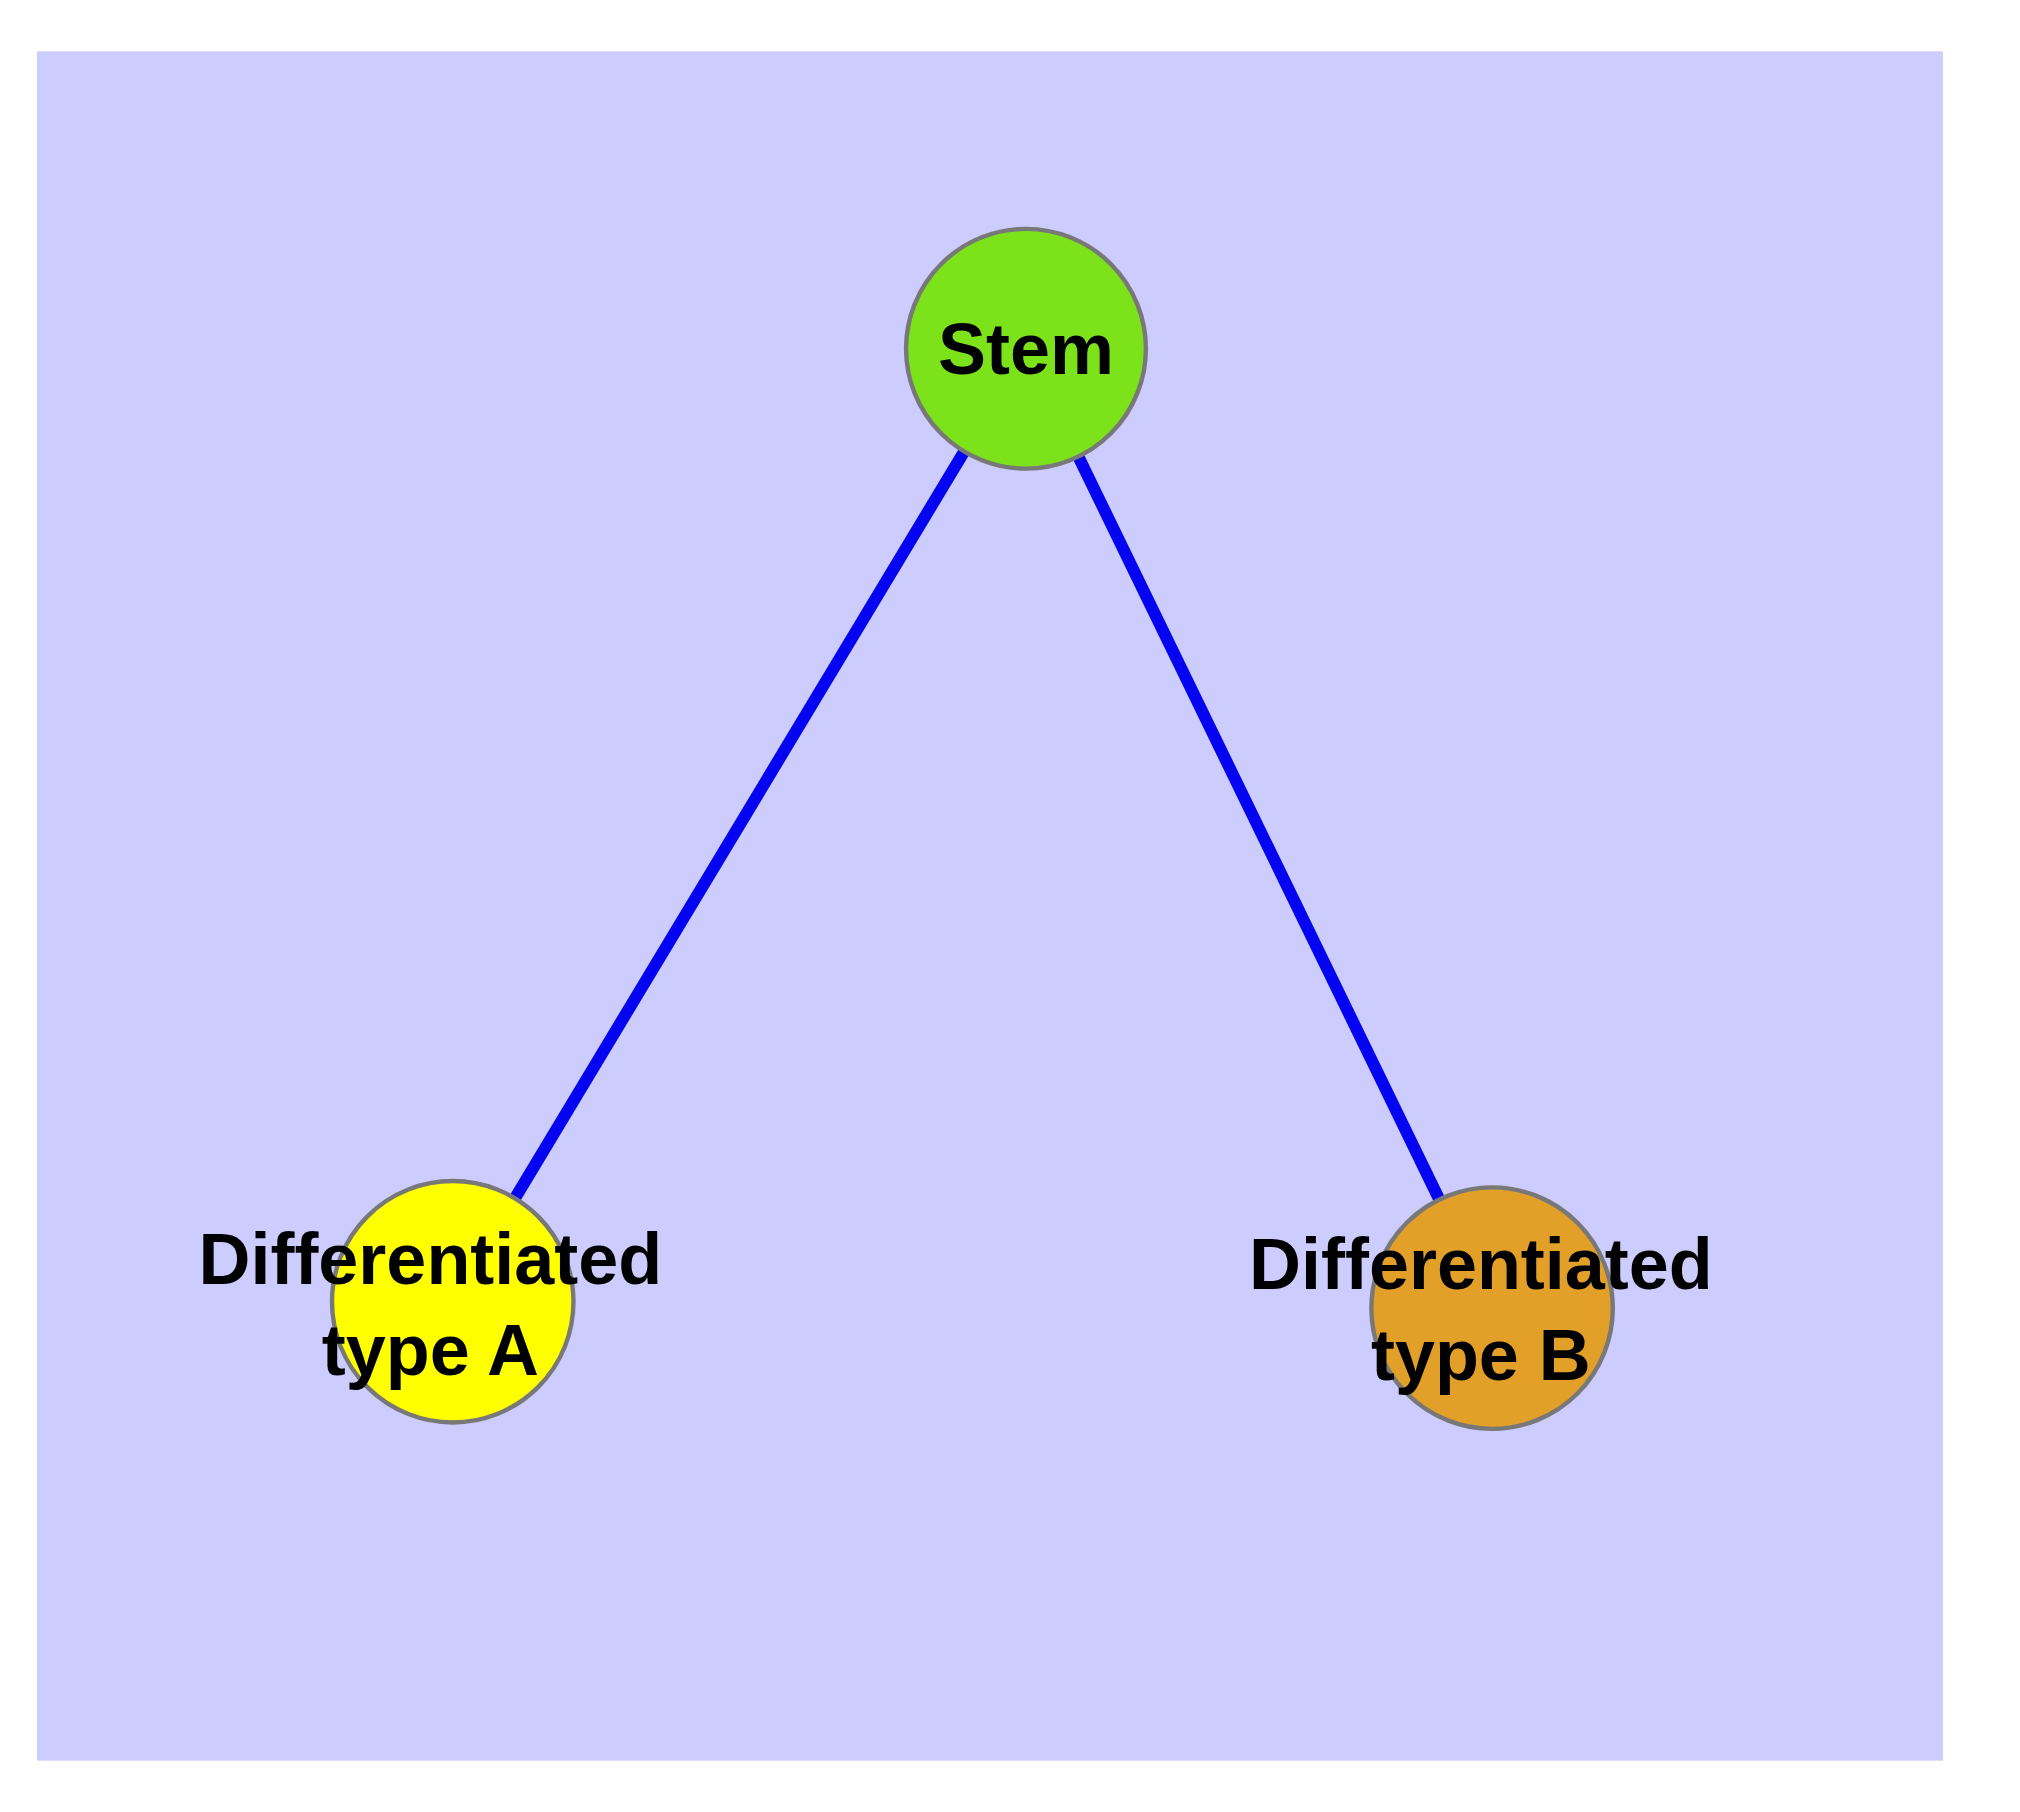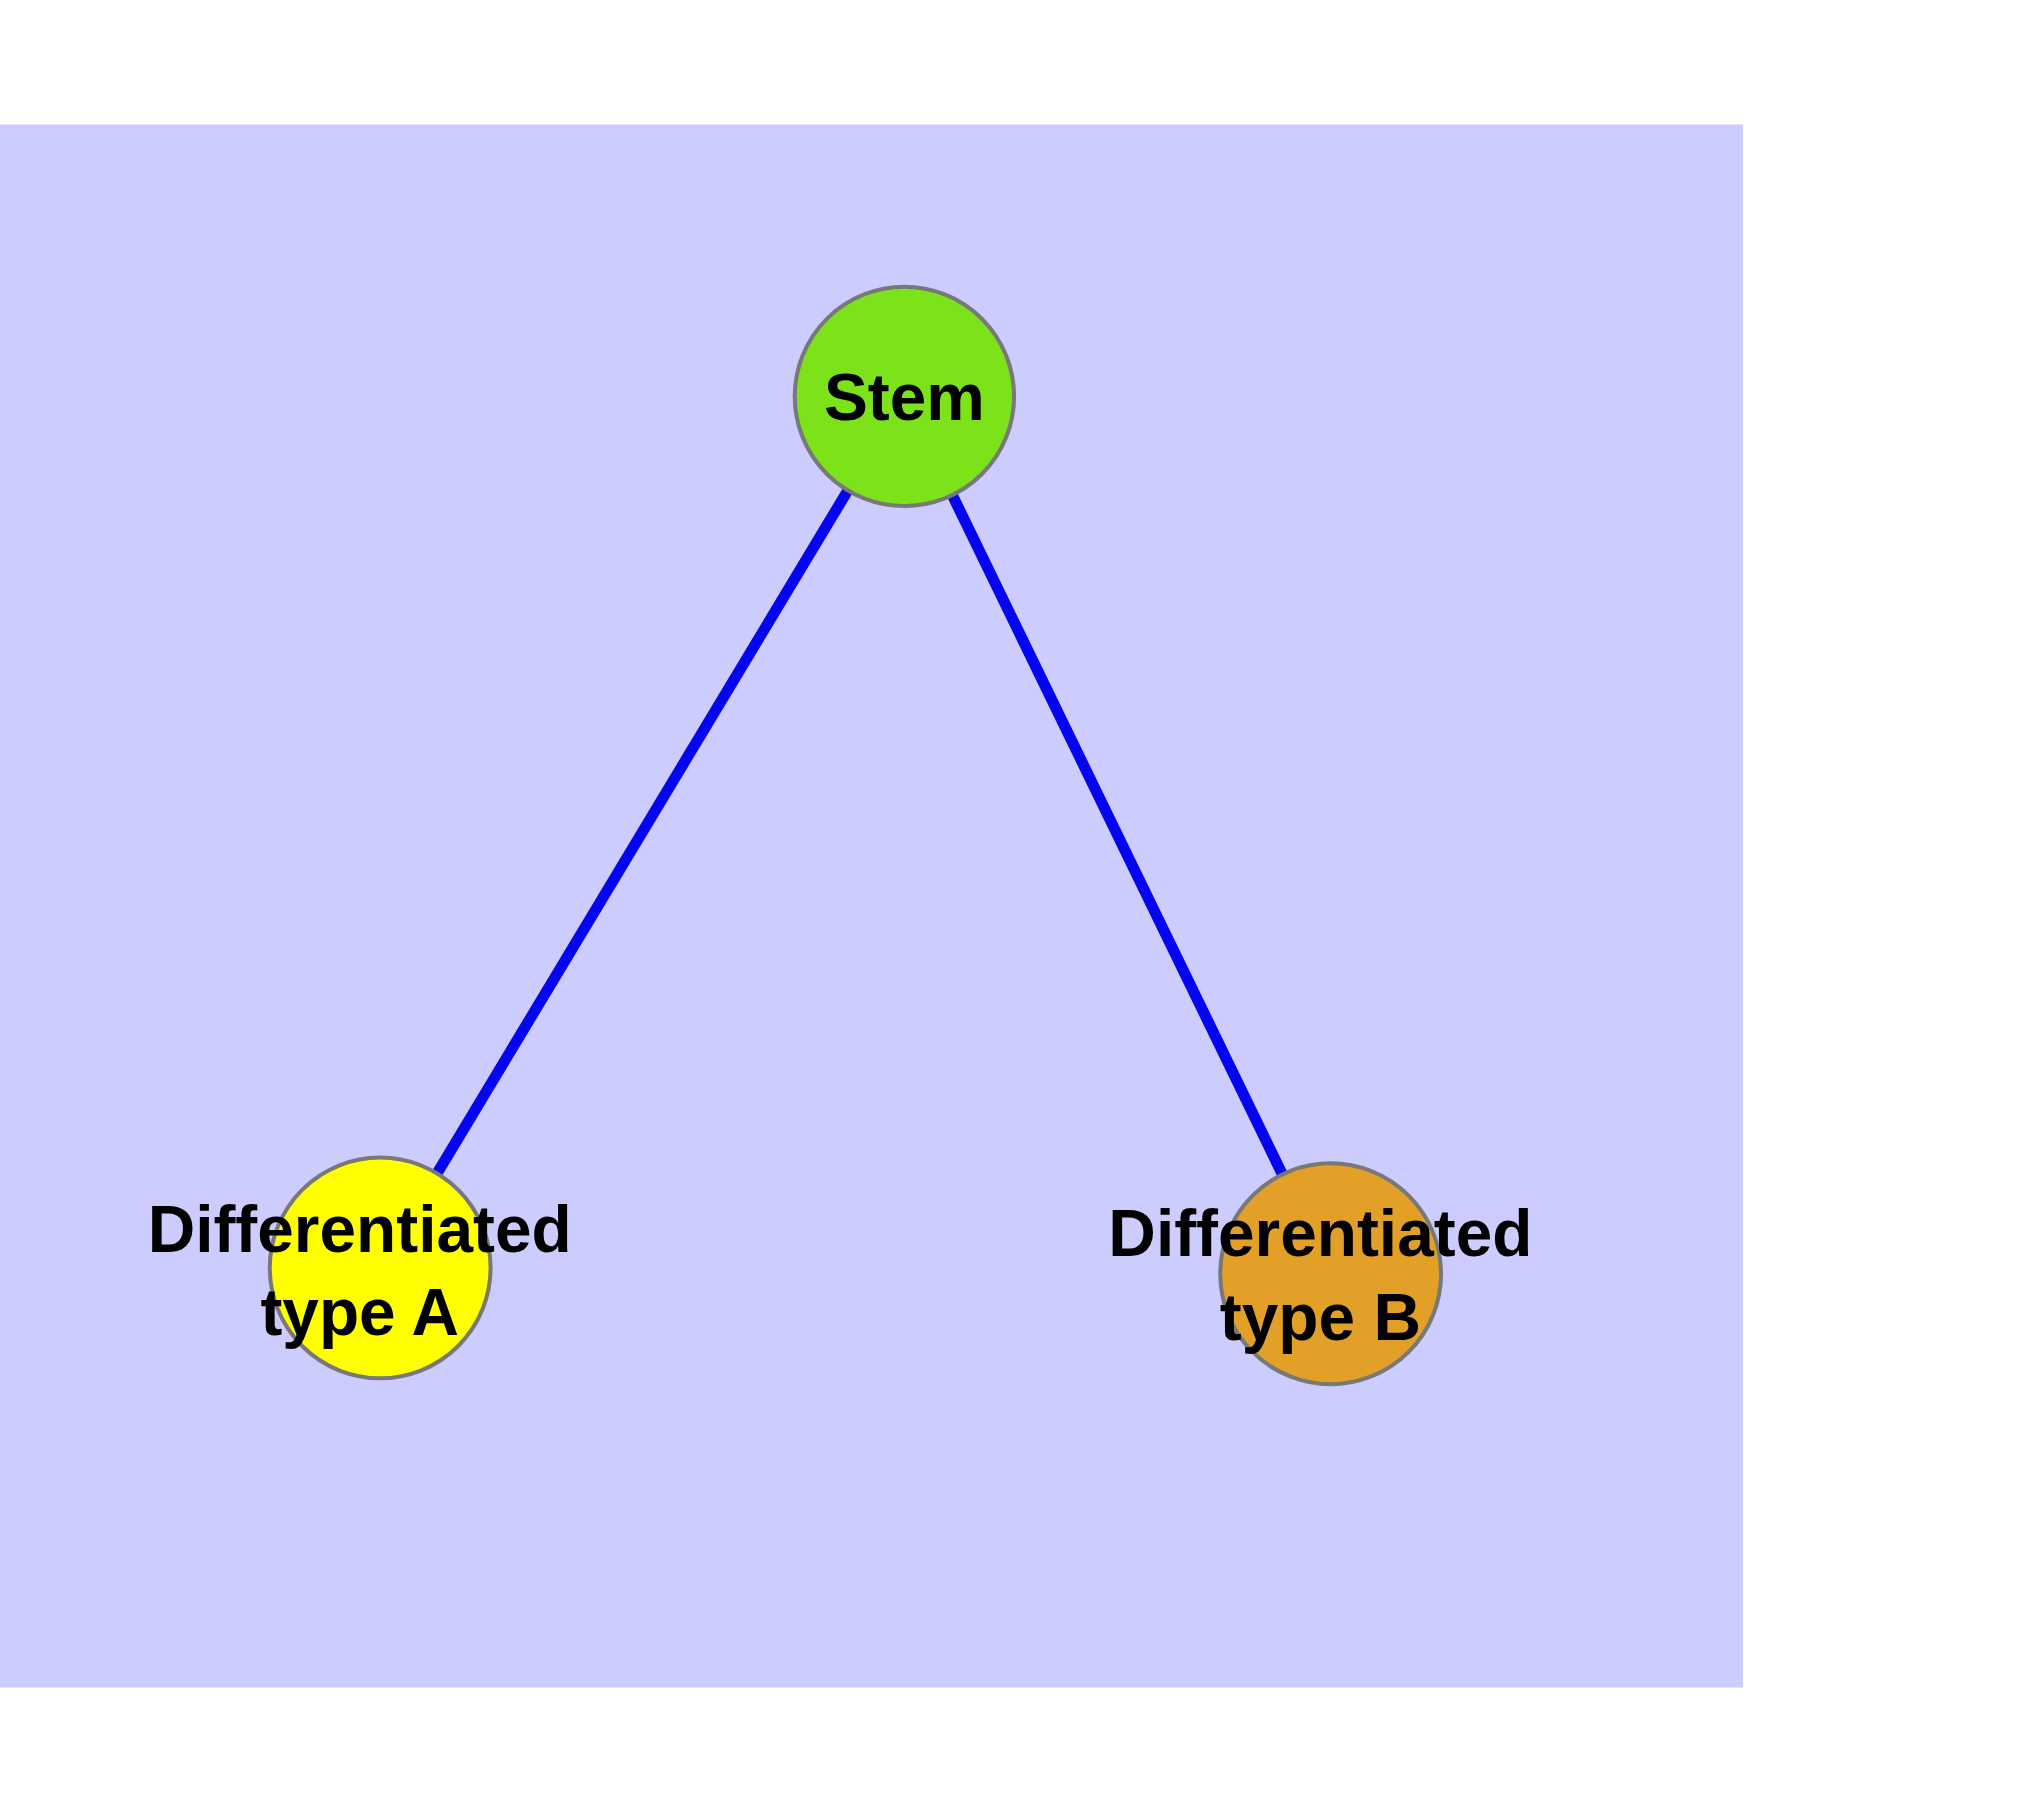--- a/index.html
+++ b/index.html
@@ -2,23 +2,24 @@
 <html style="font-size:13.6px"><head>
 <meta charset="utf-8">
 <style>
   html, body {
     margin: 0;
     padding: 0;
     background: #ffffff;
   }
   .stage {
     position: relative;
-    width: 1743px;
+    width: 1906px;
     height: 1812px;
     overflow: hidden;
+    margin-left: 37px;
   }
   .stage svg {
     display: block;
     width: 100%;
     height: 100%;
   }
   .node-circle {
     stroke-width: 5.5px;
   }
   .edge-line {

